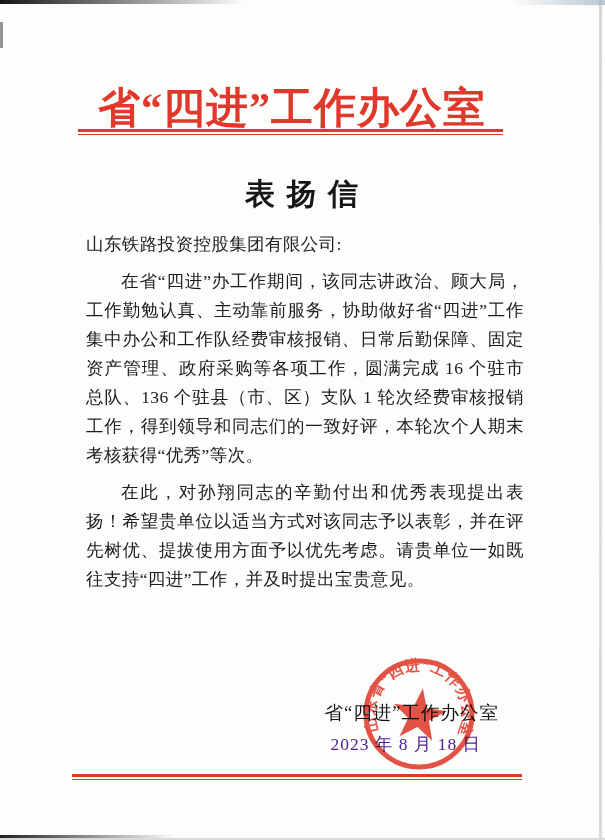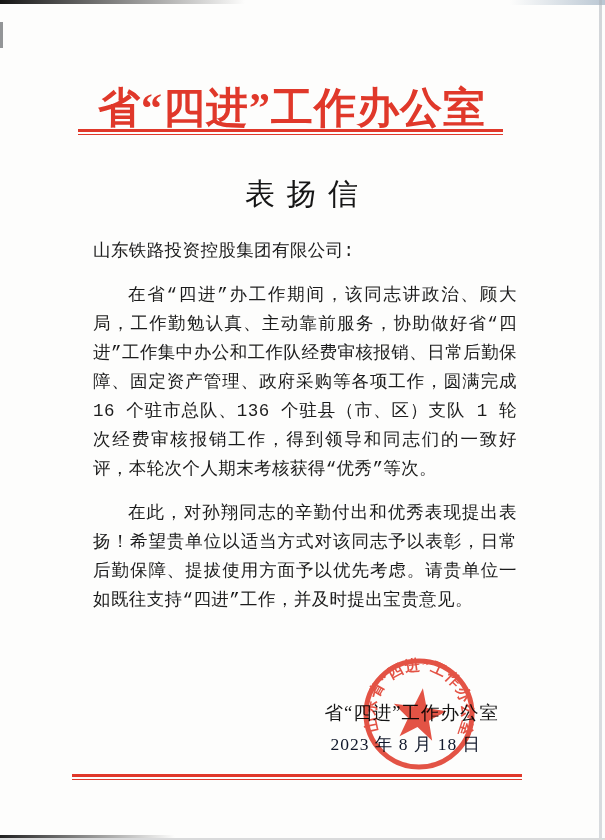--- a/index.html
+++ b/index.html
@@ -35,42 +35,42 @@
   .rule .thick { height: 3px; background: var(--red); }
   .rule .gap   { height: 1.5px; }
   .rule .thin  { height: 1.5px; background: var(--red); }
   .rule-top    { left: 78px; top: 129px; width: 425px; }
   .rule-bottom { left: 72px; top: 774px; width: 450px; }
 
   
   .letter-title {
     position: absolute; left: 0; top: 174px; width: 100%;
     margin: 0; text-align: center;
-    font-size: 30px; font-weight: normal; letter-spacing: 2px;
+    font-size: 30px; font-weight: bold; letter-spacing: 2px;
     color: #161616;
   }
 
   
   .letter-body {
     position: absolute; left: 78px; top: 222px; width: 454px;
     font-size: 17.5px; line-height: 29px; letter-spacing: 0.4px;
     color: #1c1c1c;
     text-align: justify;
   }
-  .letter-body p { margin: 15px; text-indent: 35px; word-break: break-all; font-family: Liberation Mono, monospace; }
+  .letter-body p { margin: 8px; text-indent: 35px; word-break: break-all; }
   .letter-body p.salutation { text-indent: 0; }
 
   
   .signature {
     position: absolute; top: 700px; right: 106px;
     font-size: 18.5px; letter-spacing: 1px; color: #141414; white-space: nowrap;
   }
   .sign-date {
     position: absolute; top: 732px; right: 124px;
-    font-size: 17.5px; letter-spacing: 1px; color: #0f172a; white-space: nowrap;
+    font-size: 17.5px; letter-spacing: 1px; color: #4c1d95; white-space: nowrap;
   }
 
   
   .seal {
     position: absolute; left: 358px; top: 653px; width: 122px; height: 122px;
     mix-blend-mode: multiply; opacity: 0.88;
   }
   .seal text {
     font-family: "Liberation Serif", serif;
     font-size: 15px; letter-spacing: 1px; font-weight: bold;
@@ -94,21 +94,21 @@
     <div class="thick"></div>
       <div class="gap"></div>
       <div class="thin"></div>
   </div>
 
   <h2 class="letter-title">表 扬 信</h2>
 
   <div class="letter-body">
     <p class="salutation">山东铁路投资控股集团有限公司:</p>
     <p>在省“四进”办工作期间，该同志讲政治、顾大局，工作勤勉认真、主动靠前服务，协助做好省“四进”工作集中办公和工作队经费审核报销、日常后勤保障、固定资产管理、政府采购等各项工作，圆满完成 16 个驻市总队、136 个驻县（市、区）支队 1 轮次经费审核报销工作，得到领导和同志们的一致好评，本轮次个人期末考核获得“优秀”等次。</p>
-    <p>在此，对孙翔同志的辛勤付出和优秀表现提出表扬！希望贵单位以适当方式对该同志予以表彰，日常后勤保障、提拔使用方面予以优先考虑。请贵单位一如既往支持“四进”工作，并及时提出宝贵意见。</p>
+    <p>在此，对孙翔同志的辛勤付出和优秀表现提出表扬！希望贵单位以适当方式对该同志予以表彰，并在评先树优、提拔使用方面予以优先考虑。请贵单位一如既往支持“四进”工作，并及时提出宝贵意见。</p>
   </div>
 
   <div class="signature">省“四进”工作办公室</div>
   <div class="sign-date">2023 年 8 月 18 日</div>
 
   <svg class="seal" viewBox="-61 -61 122 122" xmlns="http://www.w3.org/2000/svg">
     <defs>
       <path id="sealArc" d="M -39.9 18.6 A 44 44 0 1 1 39.9 18.6" fill="none"></path>
     </defs>
     <circle cx="0" cy="0" r="53" fill="none" stroke="#e23b2c" stroke-width="5"></circle>

